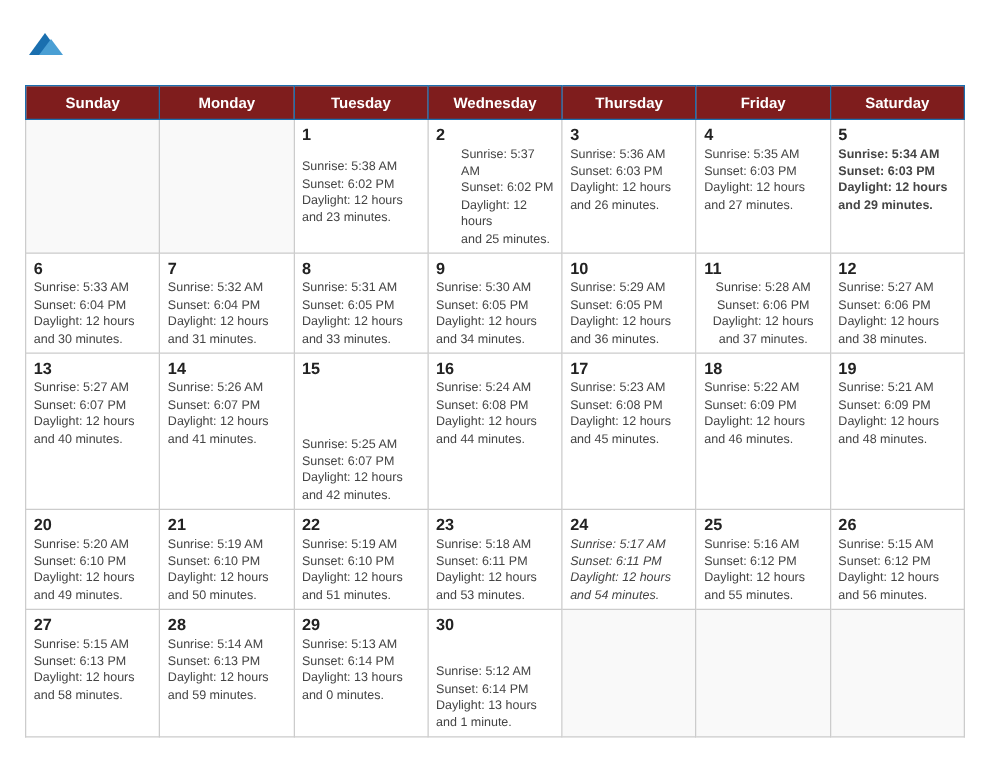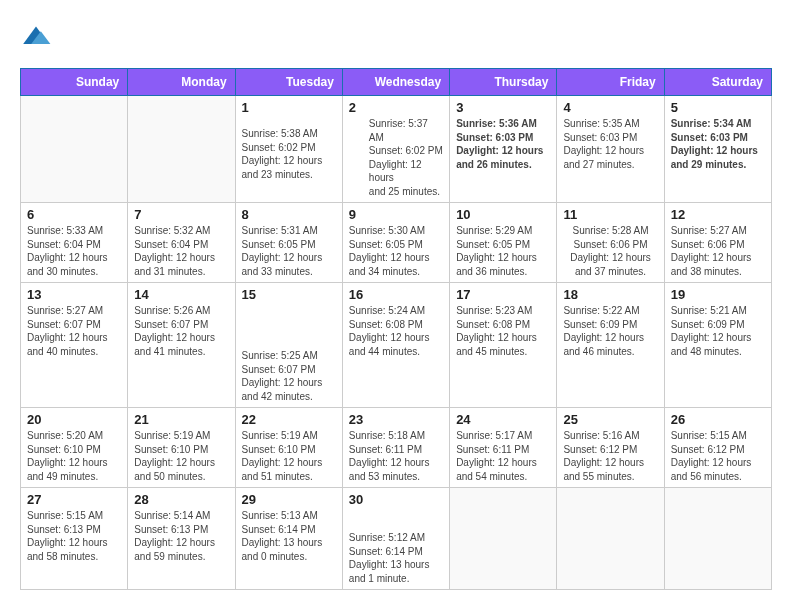--- a/index.html
+++ b/index.html
@@ -45,24 +45,24 @@
     .subtitle {
       font-size: 16px;
       color: #555;
     }
     .calendar {
       width: 100%;
       border-collapse: collapse;
       font-size: 11px;
     }
     .calendar th {
-      background: #8b5cf6;
+      background: #7f1d1d;
       color: #fff;
       padding: 6px 8px;
-      text-align: right;
+      text-align: center;
       font-size: 12px;
       font-weight: bold;
       border: 1px solid #1a6faf;
     }
     .calendar td {
       border: 1px solid #ccc;
       vertical-align: top;
       padding: 4px 6px;
       width: 107px;
       height: 80px;
@@ -129,21 +129,21 @@
         </td>
         <td>
           <div class="day-num">2</div>
           <div class="day-info" style="white-space: pre-line; margin-left: 20px;">Sunrise: 5:37 AM
 Sunset: 6:02 PM
 Daylight: 12 hours
 and 25 minutes.</div>
         </td>
         <td>
           <div class="day-num">3</div>
-          <div class="day-info" style="white-space: pre-line; font-weight: bold;">Sunrise: 5:36 AM
+          <div class="day-info" style="white-space: pre-line;">Sunrise: 5:36 AM
 Sunset: 6:03 PM
 Daylight: 12 hours
 and 26 minutes.</div>
         </td>
         <td>
           <div class="day-num">4</div>
           <div class="day-info" style="white-space: pre-line;">Sunrise: 5:35 AM
 Sunset: 6:03 PM
 Daylight: 12 hours
 and 27 minutes.</div>
@@ -282,21 +282,21 @@
         </td>
         <td>
           <div class="day-num">23</div>
           <div class="day-info" style="white-space: pre-line;">Sunrise: 5:18 AM
 Sunset: 6:11 PM
 Daylight: 12 hours
 and 53 minutes.</div>
         </td>
         <td>
           <div class="day-num">24</div>
-          <div class="day-info" style="white-space: pre-line;">Sunrise: 5:17 AM
+          <div class="day-info" style="white-space: pre-line; font-style: italic;">Sunrise: 5:17 AM
 Sunset: 6:11 PM
 Daylight: 12 hours
 and 54 minutes.</div>
         </td>
         <td>
           <div class="day-num">25</div>
           <div class="day-info" style="white-space: pre-line;">Sunrise: 5:16 AM
 Sunset: 6:12 PM
 Daylight: 12 hours
 and 55 minutes.</div>

